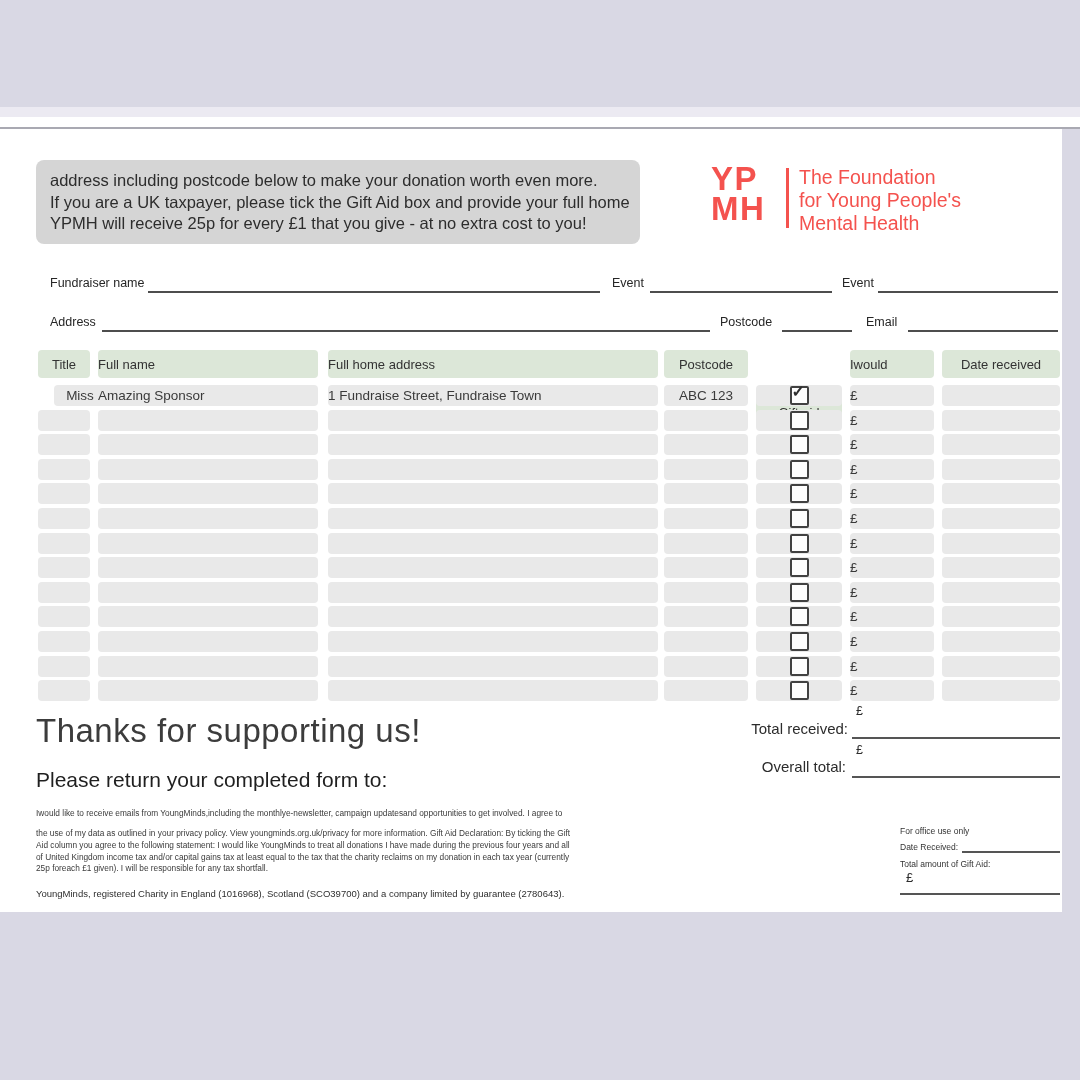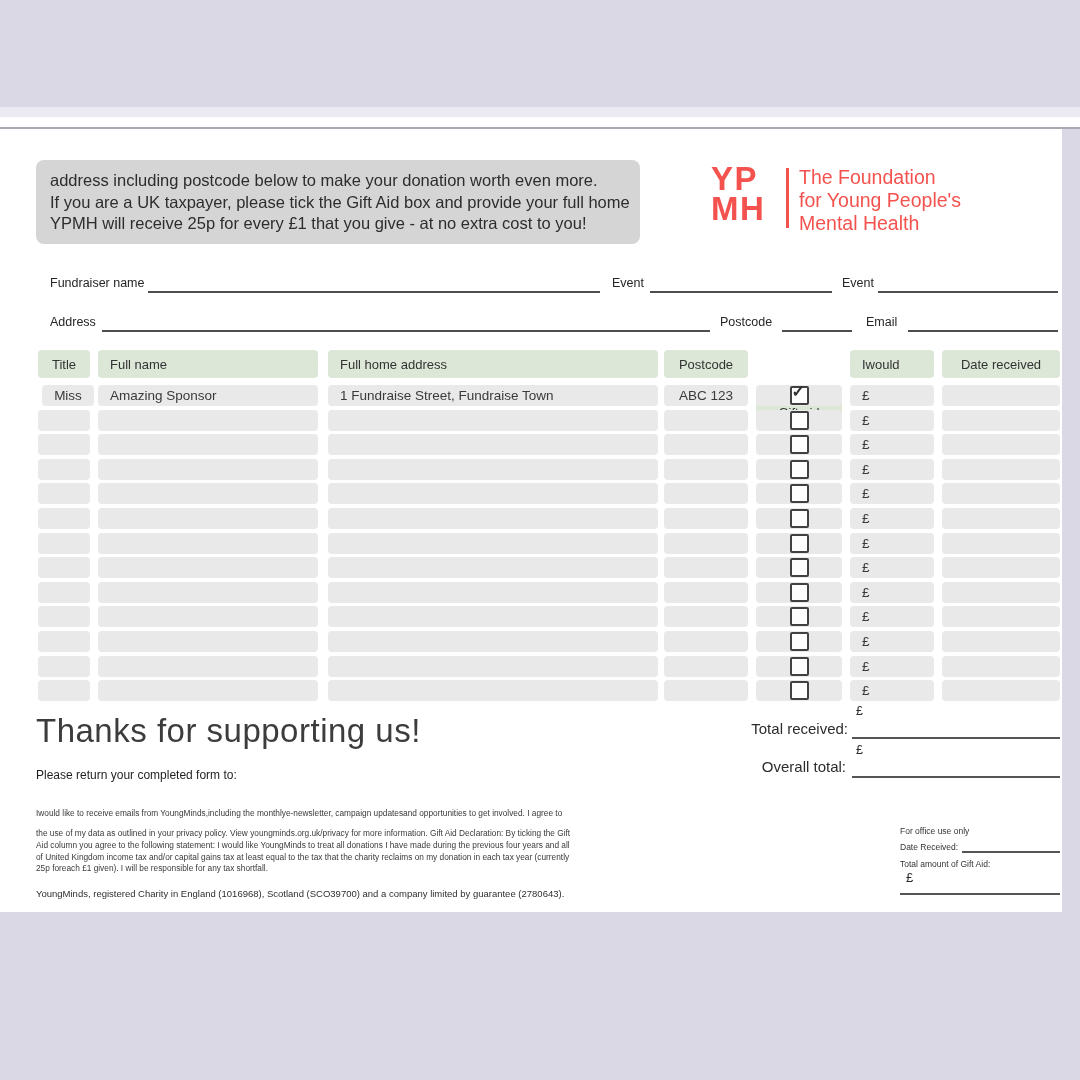--- a/index.html
+++ b/index.html
@@ -23,35 +23,35 @@
   .logo-text{position:absolute;left:799px;top:166px;color:#f4524e;font-size:19.5px;line-height:23px;}
   
   .field-label{position:absolute;font-size:12.5px;color:#262626;white-space:nowrap;}
   .field-line{position:absolute;height:2px;background:#4d4d4d;}
   
   .trow{position:absolute;left:38px;width:1022px;}
   .cell{position:absolute;top:0;height:100%;border-radius:4px;display:flex;align-items:center;
         box-sizing:border-box;white-space:nowrap;overflow:hidden;}
   .hcell{background:#dce7d8;font-size:13px;color:#333333;}
   .dcell{background:#e9e9e9;font-size:13.5px;color:#3a3a3a;}
-  .al{justify-content:flex-start;padding-left:12px;text-align:right;}
+  .al{justify-content:flex-start;padding-left:0;text-align:right;}
   .ac{justify-content:center;}
   .checkbox{width:15px;height:15px;border:2px solid #414141;border-radius:2px;background:#fdfdfd;
             position:relative;}
   .checkbox .tick{display:none;}
   .checkbox.checked .tick{display:block;position:absolute;top:-6px;left:0px;font-size:16px;
             font-weight:bold;color:#2e2e2e;}
   
   .total-label{position:absolute;font-size:15px;color:#2c2c2c;text-align:right;white-space:nowrap;}
   .pound-sm{position:absolute;font-size:12.5px;color:#2c2c2c;}
   .total-line{position:absolute;height:2px;background:#555555;}
   
   .thanks-heading{position:absolute;left:36px;top:712px;font-size:33px;color:#3c3c3c;
                   letter-spacing:0.5px;white-space:nowrap;}
-  .return-line{position:absolute;left:36px;top:768px;font-size:12px;color:#1f1f1f;white-space:nowrap;}
+  .return-line{position:absolute;left:36px;top:768px;font-size:21px;color:#1f1f1f;white-space:nowrap;}
   
   .legal{position:absolute;left:36px;font-size:8.3px;line-height:11.8px;color:#3a3a3a;white-space:nowrap;}
   .charity-line{position:absolute;left:36px;top:888px;font-size:9.5px;color:#2e2e2e;white-space:nowrap;}
   
   .office{font-size:8.5px;color:#333333;white-space:nowrap;}
   .pound-office{position:absolute;left:906px;top:870px;font-size:13px;color:#2c2c2c;}
 </style>
 </head>
 <body>
 
@@ -97,21 +97,21 @@
       <div class="cell hcell ac" style="left: 0px; width: 52px;">Title</div>
       <div class="cell hcell al" style="left: 60px; width: 220px;">Full name</div>
       <div class="cell hcell al" style="left: 290px; width: 330px;">Full home address</div>
       <div class="cell hcell ac" style="left: 626px; width: 84px;">Postcode</div>
       <div class="cell hcell ac" style="left: 718px; width: 86px; margin-top: 48px;">Gift aid</div>
       <div class="cell hcell al" style="left: 812px; width: 84px;">Iwould</div>
       <div class="cell hcell ac" style="left: 904px; width: 118px;">Date received</div>
     </div>
   <div id="table-body">
       <div class="trow" style="top: 385px; height: 21px;">
-        <div class="cell dcell ac" style="left: 4px; width: 52px;">Miss</div>
+        <div class="cell dcell ac" style="left: 16px; width: 52px;">Miss</div>
         <div class="cell dcell al" style="left: 60px; width: 220px;">Amazing Sponsor</div>
         <div class="cell dcell al" style="left: 290px; width: 330px;">1 Fundraise Street, Fundraise Town</div>
         <div class="cell dcell ac" style="left: 626px; width: 84px;">ABC 123</div>
         <div class="cell dcell ac" style="left: 718px; width: 86px;">
           <div class="checkbox checked">
             <span class="tick">✓</span>
           </div>
         </div>
         <div class="cell dcell al" style="left: 812px; width: 84px;">£</div>
         <div class="cell dcell ac" style="left: 904px; width: 118px;"></div>

